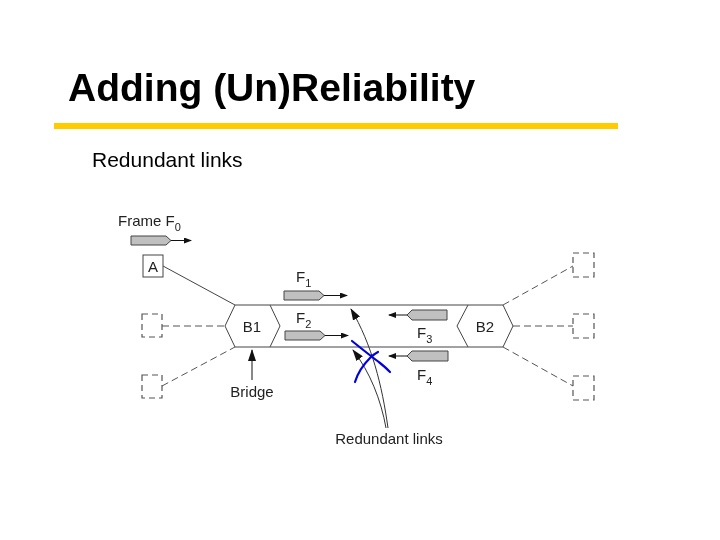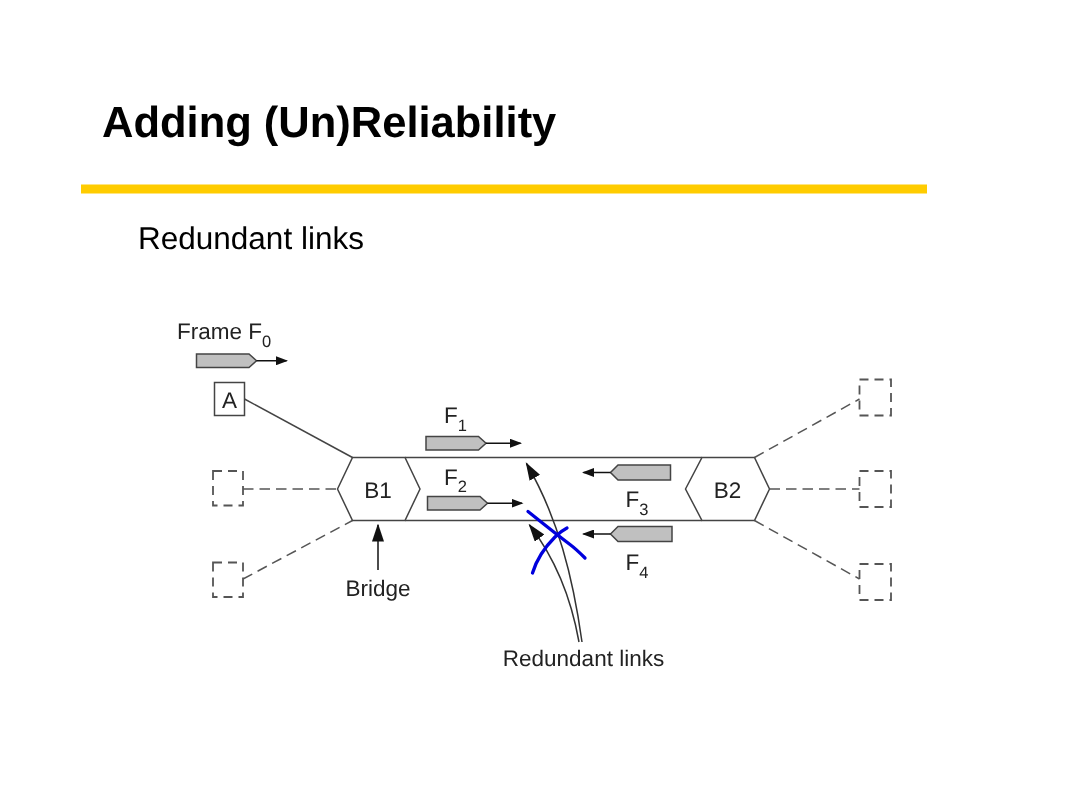--- a/index.html
+++ b/index.html
@@ -1,17 +1,17 @@
 <!DOCTYPE html>
 <html><head>
   <meta charset="utf-8">
   <style>
     html, body { margin: 0; padding: 0; background: #ffffff; }
     body { width: 720px; height: 540px; position: relative; overflow: hidden; font-family: "Liberation Sans", sans-serif; }
-    .title { position: absolute; left: 68px; top: 66px; font-size: 29px; font-weight: bold; color: #000; letter-spacing: 0px; margin: 0; }
+    .title { position: absolute; left: 68px; top: 66px; font-size: 39px; font-weight: bold; color: #000; letter-spacing: 0px; margin: 0; }
     .rule { position: absolute; left: 54px; top: 123px; width: 564px; height: 6px; }
     .subtitle { position: absolute; left: 92px; top: 148px; font-size: 21px; color: #000; }
     svg.diagram { position: absolute; left: 0; top: 0; width: 720px; height: 540px; }
     svg text { font-family: "Liberation Sans", sans-serif; fill: #222; }
   </style>
 </head>
 <body>
 
 <h1 class="title">Adding (Un)Reliability</h1>
 <div class="rule" style="background:#FFCC00;"></div>

